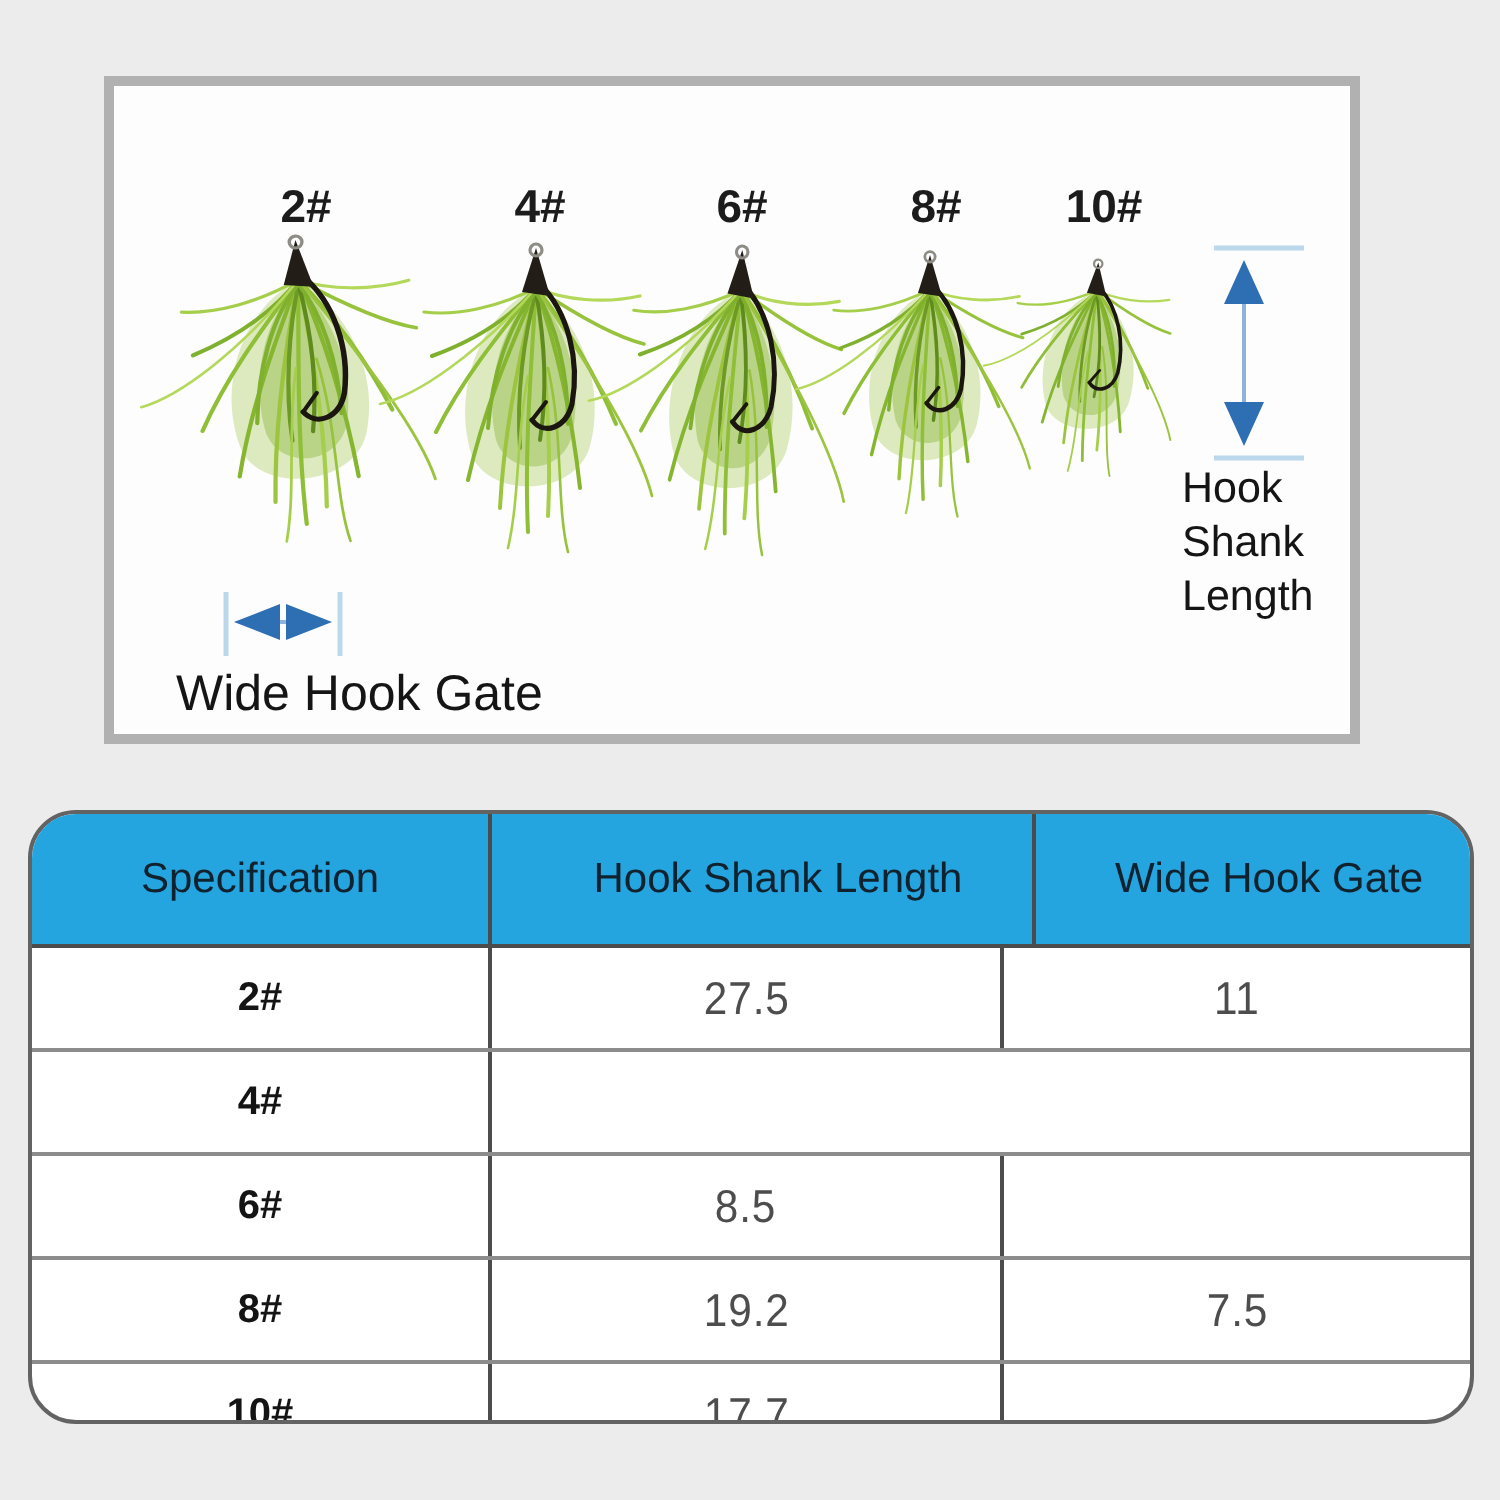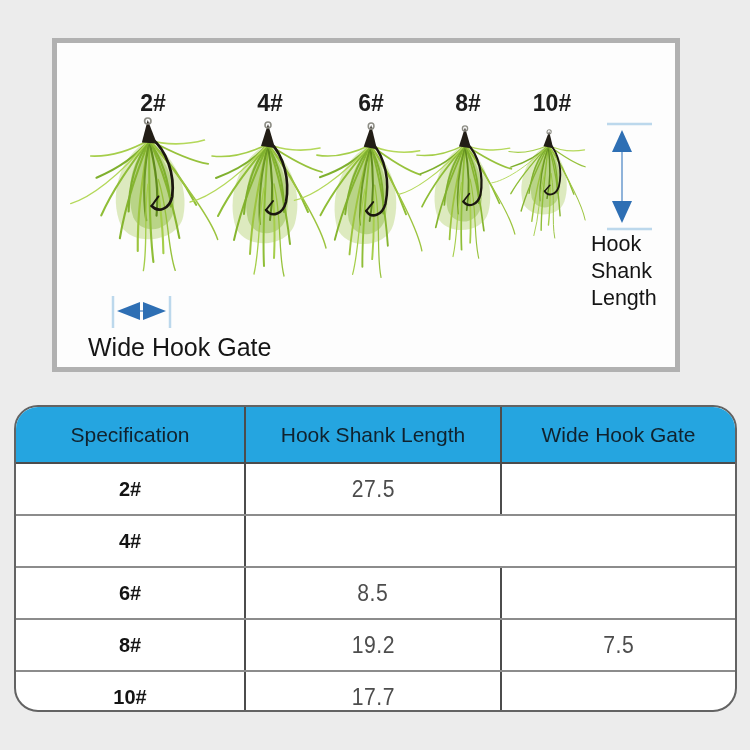--- a/index.html
+++ b/index.html
@@ -37,21 +37,21 @@
   .spec-table{
     position:absolute;left:14px;top:405px;width:723px;height:307px;
     background:#ffffff;border:2px solid #636363;border-radius:24px;
     overflow:hidden;box-sizing:border-box;
   }
   .t-row{
     display:grid;grid-template-columns:230px 256px 1fr;
     height:50px;
   }
   .t-head{
-    height:55px;background:#25a5e0;
+    height:65px;background:#25a5e0;gap:16px;
   }
   .t-row + .t-row{border-top:2px solid #8c8c8c;}
   .t-head + .t-row{border-top:2px solid #4c4c4c;}
   .t-cell{
     display:flex;align-items:center;justify-content:center;
     box-sizing:border-box;
   }
   .t-cell:nth-child(1), .t-cell:nth-child(2){border-right:2px solid #4c4c4c;}
   .t-head .t-cell{font-size:21px;color:#10222e;font-weight:400;}
   .spec-cell{font-size:20px;font-weight:bold;color:#141414;}
@@ -142,20 +142,23 @@
       <div class="t-cell">Specification</div>
       <div class="t-cell">Hook Shank Length</div>
       <div class="t-cell">Wide Hook Gate</div>
     </div>
 
     <div class="t-row">
       <div class="t-cell spec-cell">2#</div>
       <div class="t-cell">
           <span class="num">27.5</span>
         </div>
+      <div class="t-cell">
+          <span class="num">11</span>
+        </div>
     </div>
 
     <div class="t-row">
       <div class="t-cell spec-cell">4#</div>
     </div>
 
     <div class="t-row">
       <div class="t-cell spec-cell">6#</div>
       <div class="t-cell">
           <span class="num">8.5</span>

